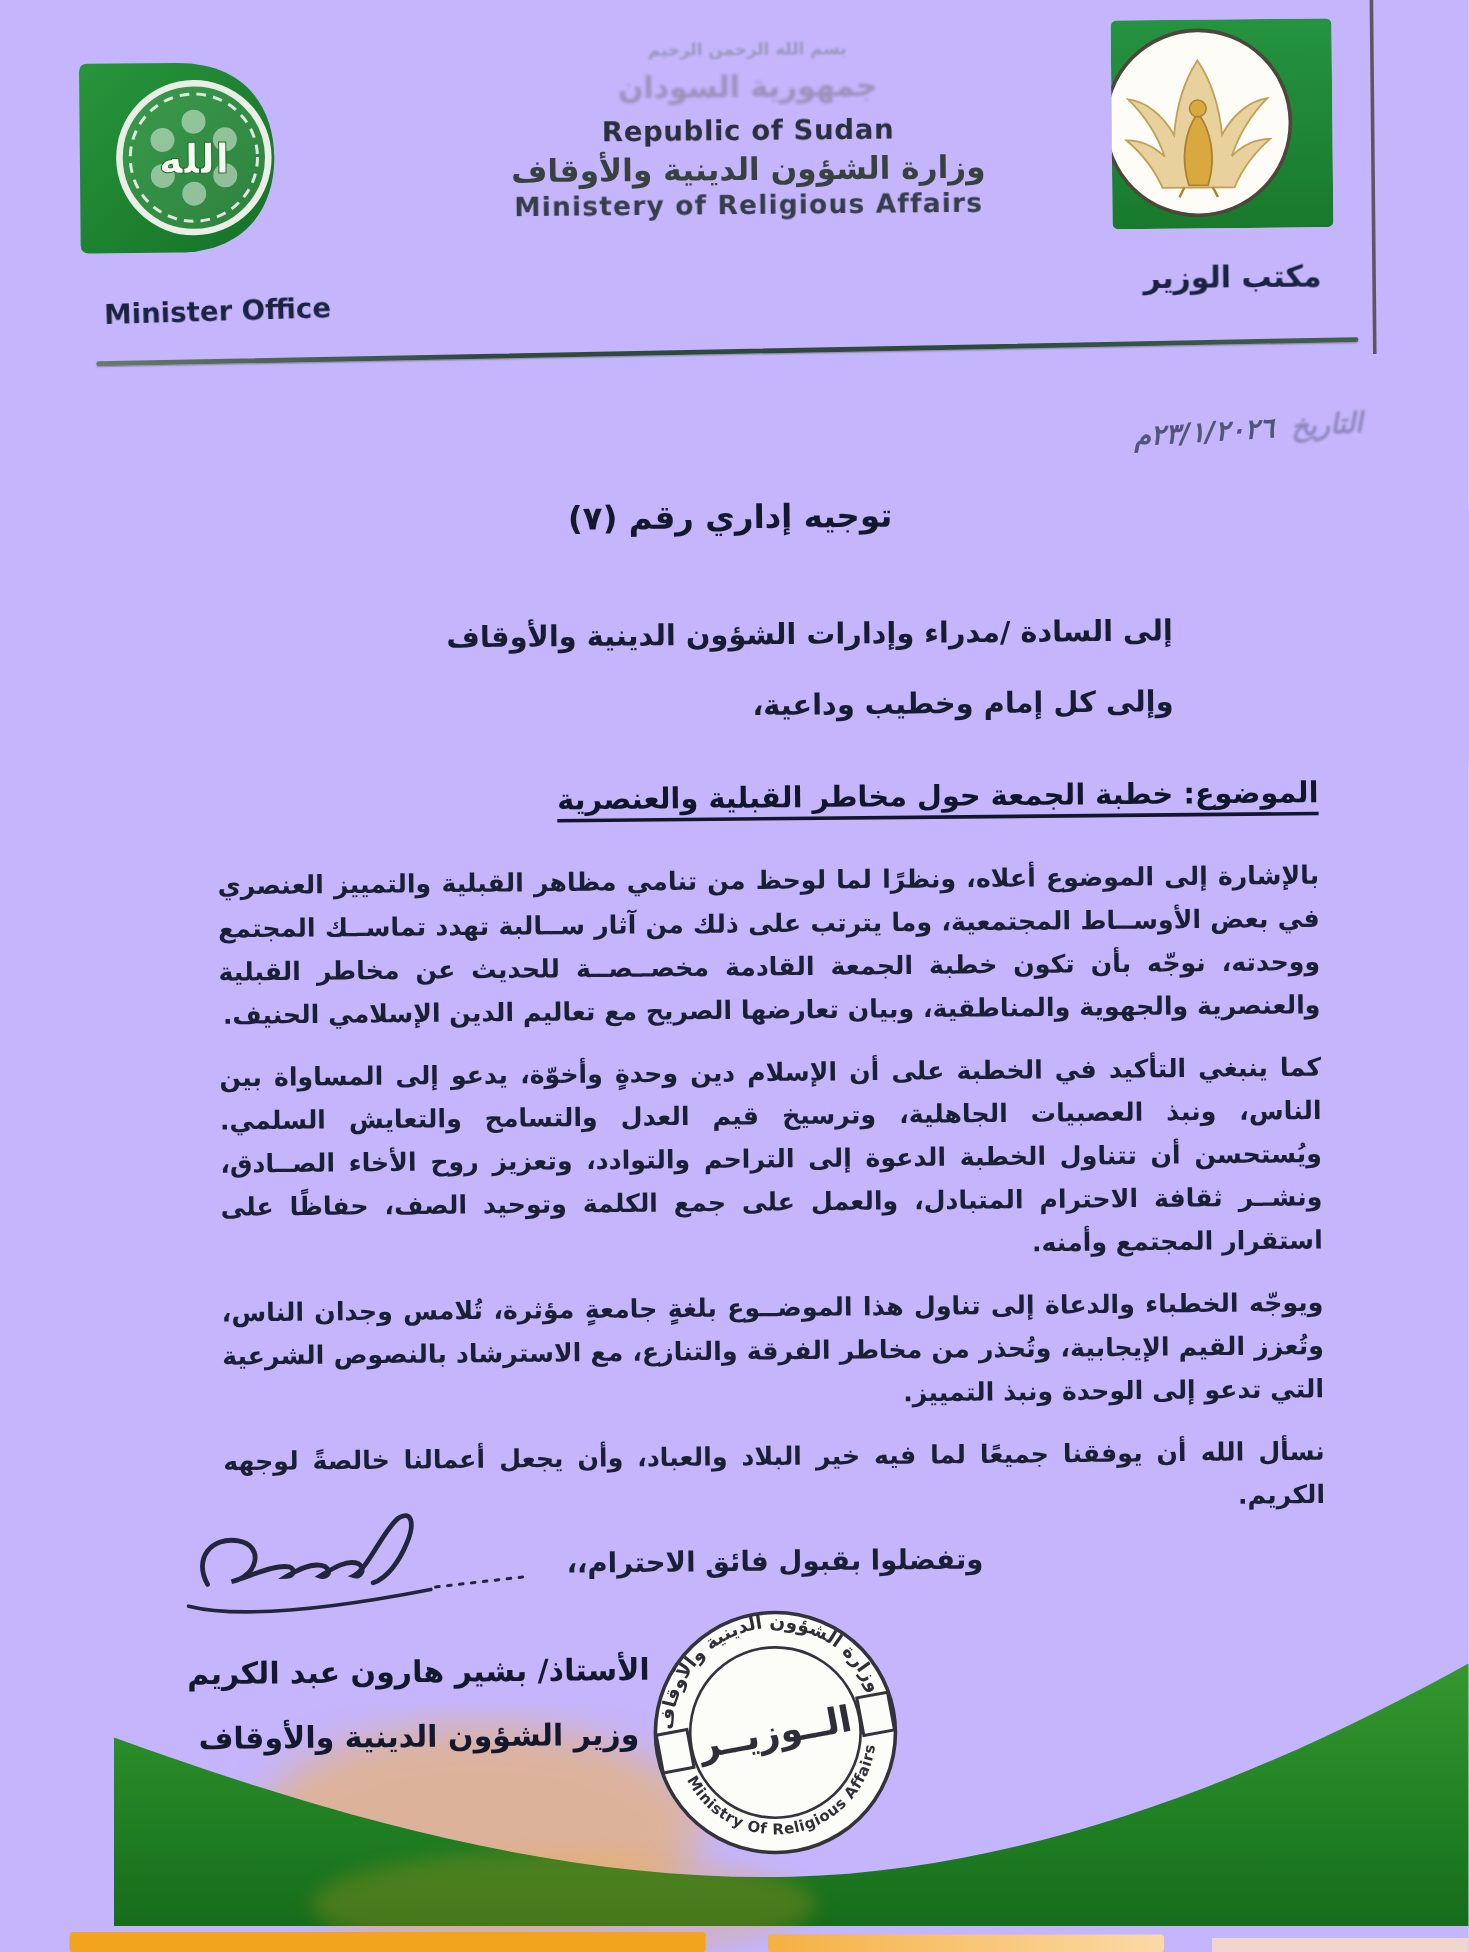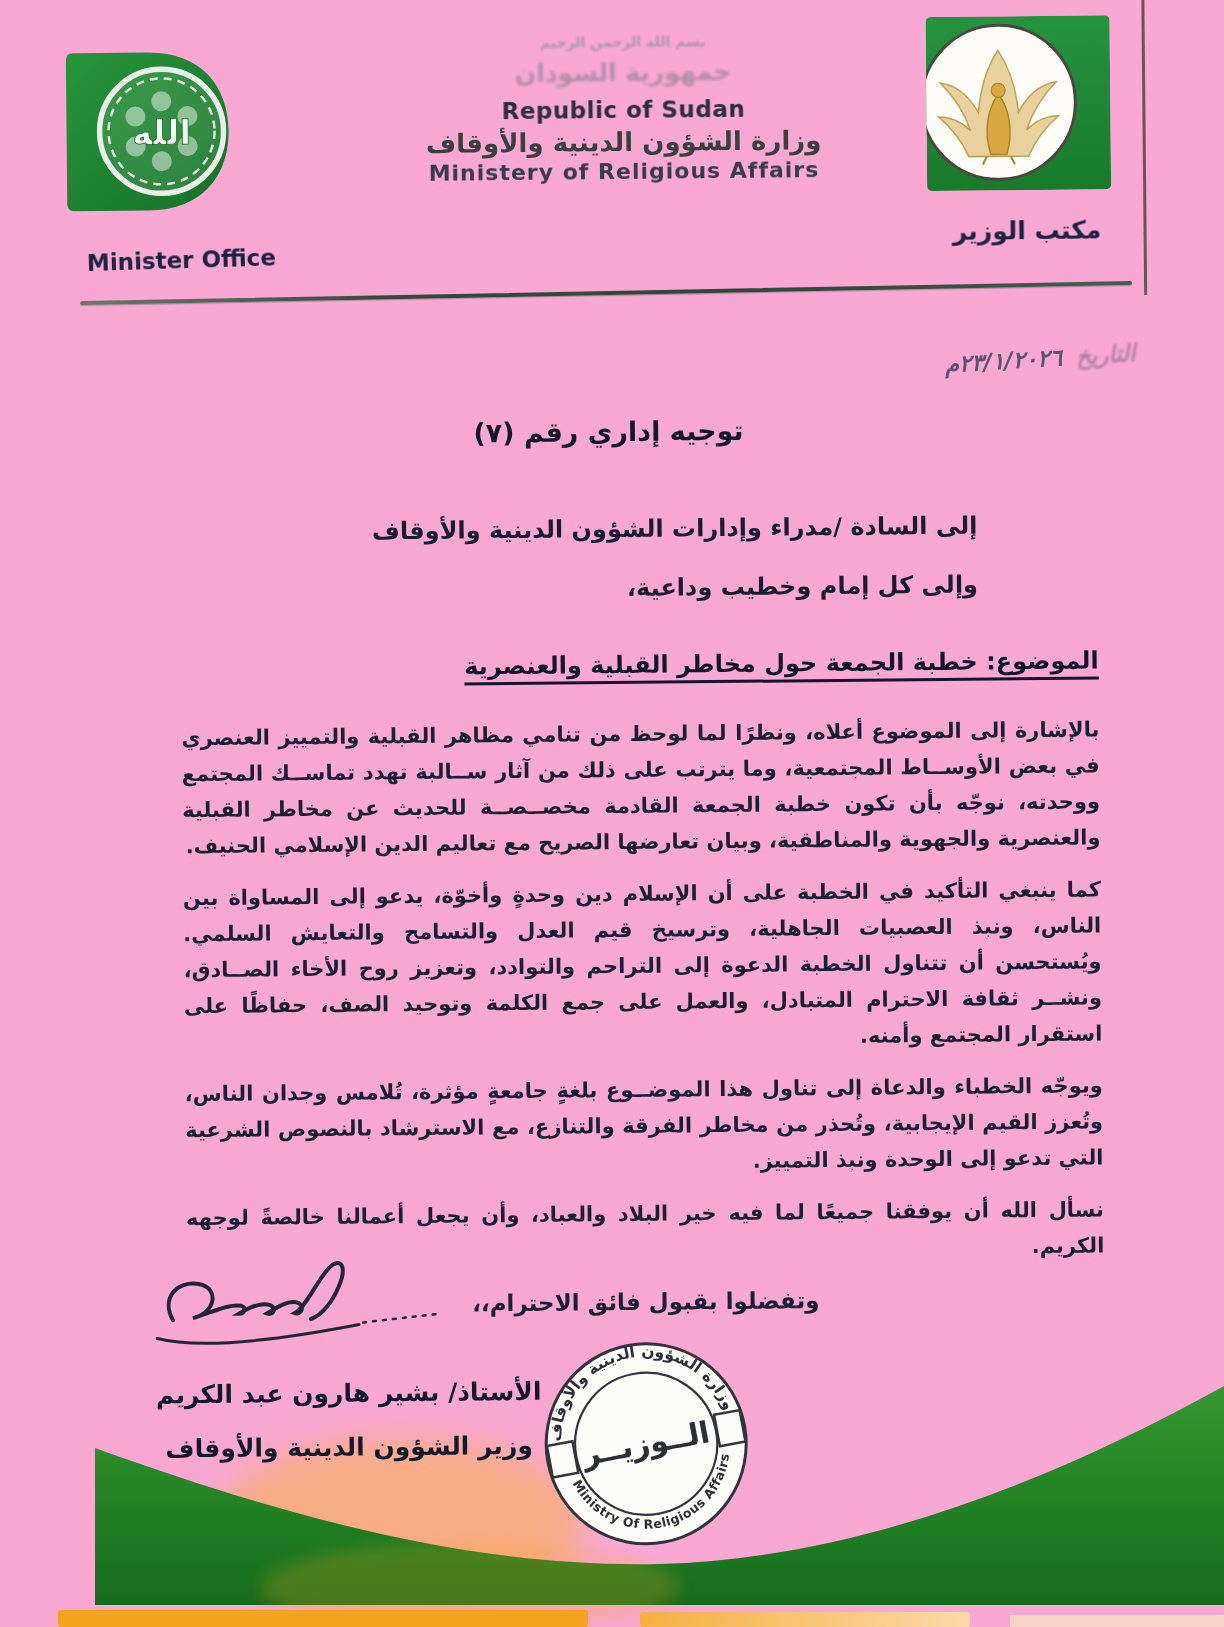--- a/index.html
+++ b/index.html
@@ -1,18 +1,18 @@
 <!DOCTYPE html>
 <html><head>
 <meta charset="utf-8">
 <style>
   html,body{margin:0;padding:0;}
   #page{
     position:relative; width:1224px; height:1627px;
-    background:#f9a8d4; overflow:hidden;
+    background:#c4b5fd; overflow:hidden;
     font-family:"DejaVu Sans", sans-serif; color:#1c2030;
   }
   .abs{position:absolute;}
   #content-skew{position:absolute; inset:0; transform:rotate(-0.55deg); transform-origin:620px 800px;}
 
   
   #center-header{left:380px; top:34px; width:500px; text-align:center;}
   .bismillah{font-size:14px; color:#7d8590; opacity:.6; filter:blur(1px); font-weight:bold;}
   .sudan-cal{font-size:25px; color:#857b93; opacity:.62; filter:blur(1.4px); font-weight:bold; margin-top:8px;}
   .republic{font-size:23px; font-weight:bold; color:#2b2f3c; filter:blur(.3px); margin-top:10px; letter-spacing:.5px;}

